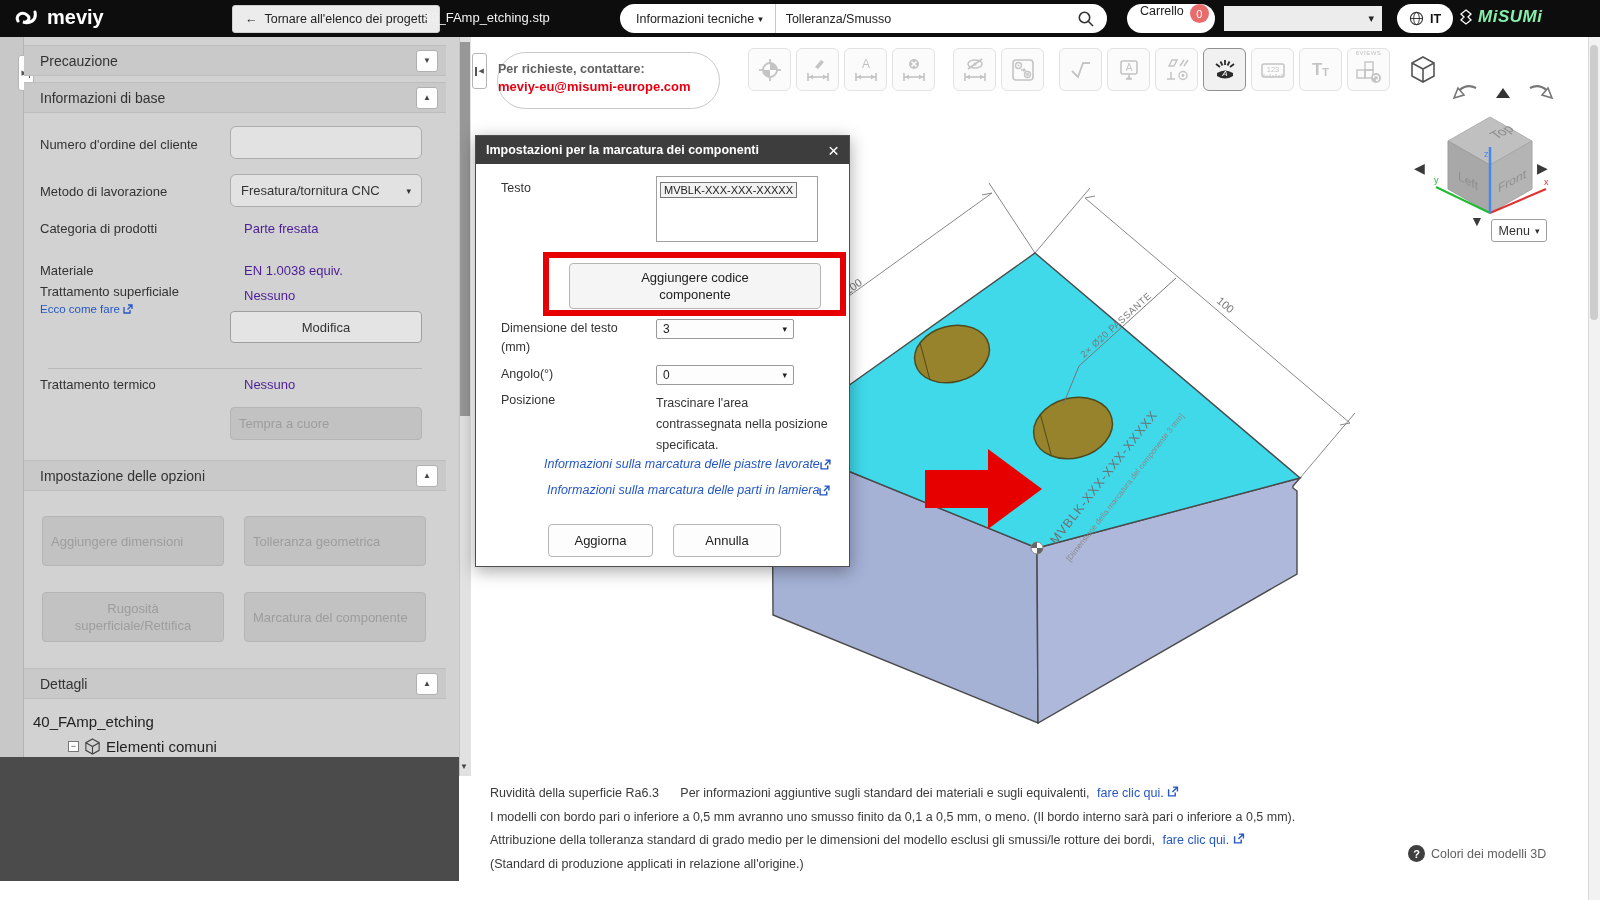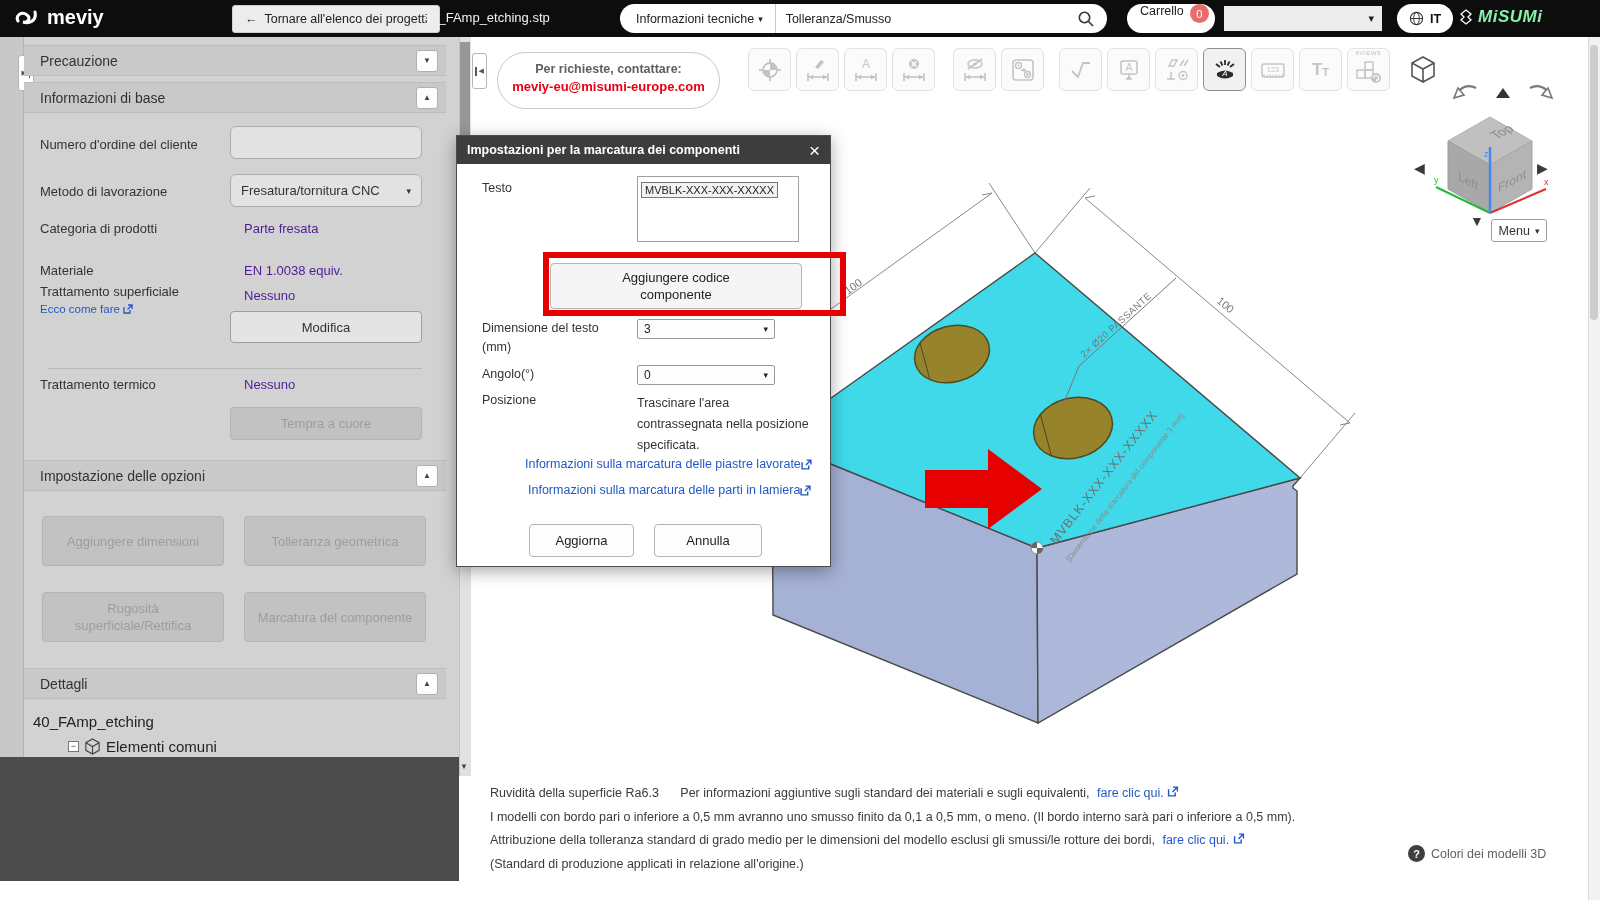--- a/index.html
+++ b/index.html
@@ -28,49 +28,49 @@
   .handle { background:#fff; border:1px solid #b5b5b5; border-radius:3px; display:flex; align-items:center; justify-content:center; gap:2px; }
   .sechead { left:24px; width:422px; height:31px; background:#c9c9c9; border-top:1px solid #bdbdbd; border-bottom:1px solid #bdbdbd; display:flex; align-items:center; padding:0 8px 0 16px; }
   .sechead .t { font-size:14px; color:#333; flex:1; }
   .collbtn { width:22px; height:22px; background:#fdfdfd; border:1px solid #b0b0b0; border-radius:3px; display:flex; align-items:center; justify-content:center; font-size:8px; color:#444; }
   .lbl { font-size:13px; color:#333;text-align:right; }
   .val { font-size:13px; color:#4c1d95; }
   .sideinput { background:#e2e2e2; border:1px solid #adadad; border-radius:6px; }
   .sidesel { background:#e2e2e2; border:1px solid #adadad; border-radius:6px; display:flex; align-items:center; padding:0 10px; font-size:13px; color:#333; }
   .sidesel .ch { margin-left:auto; font-size:9px; color:#333; }
   .gbtn { background:#e4e4e4; border:1px solid #9f9f9f; border-radius:4px; font-size:13px; color:#333; display:flex; align-items:center; justify-content:center; text-align:center; }
-  .dbtn { background:#c2c2c2; border:1px solid #b4b4b4; border-radius:4px; font-size:13px; color:#9d9d9d; display:flex; align-items:center; justify-content:center; text-align:center; line-height:17px; padding:2px 8px; }
+  .dbtn { background:#c2c2c2; border:1px solid #b4b4b4; border-radius:4px; font-size:13px; color:#9d9d9d; display:flex; align-items:center; text-align:center; line-height:17px; padding:2px 8px; }
   .bluelink { color:#2457c5; font-size:11.5px; text-decoration:none; display:inline-flex; align-items:center; gap:3px; }
   .divline { height:1px; background:#b9b9b9; }
   .scrollstrip { left:459px; top:37px; width:12px; height:739px; background:#e1e1e1; border-left:1px solid #c4c4c4; z-index:12; }
   .scrollthumb { left:460px; top:42px; width:10px; height:374px; background:#979797; z-index:13; }
   .sb-downarrow { left:460px; top:762px; font-size:8px; color:#444; z-index:13; }
 
   
   #sfooter { left:0; top:757px; width:459px; height:124px; background:#4b4b4b; z-index:14; }
 
   
-  .contactpill { left:497px; top:52px; width:223px; height:57px; background:#fff; border:1.5px solid #c9c9c9; border-radius:29px; text-align:center; padding-top:9px; z-index:5; }
+  .contactpill { left:497px; top:52px; width:223px; height:57px; background:#fff; border:1.5px solid #c9c9c9; border-radius:29px; text-align:left; padding-top:9px; z-index:5; }
   .contact1 { font-size:12.5px; font-weight:bold; color:#5f5f5f; }
   .contact2 { font-size:13px; font-weight:bold; color:#e60012; margin-top:3px; }
   .tbtn { width:43px; height:43px; background:#fbfbfb; border:1px solid #e2e2e2; border-radius:6px; display:flex; align-items:center; justify-content:center; position:relative; }
   .tbtn.active { background:#f1f1f1; border:1px solid #8f8f8f; }
   .tlbl { position:absolute; top:1px; left:0; right:0; text-align:center; font-size:6px; color:#c0c0c0; letter-spacing:.5px; }
   .menu-btn { left:1491px; top:219px; width:56px; height:23px; background:#fff; border:1px solid #9e9e9e; border-radius:3px; display:flex; align-items:center; justify-content:center; gap:5px; font-size:12.5px; color:#333; z-index:5; }
   .navtri { color:#3a3a3a; font-size:14px; z-index:5; }
 
   
-  #modal { left:456px; top:135px; width:375px; height:432px; background:#fff; border:1px solid #4e4e4e; box-shadow:0 4px 16px rgba(0,0,0,.35); z-index:50; }
+  #modal { left:475px; top:135px; width:375px; height:432px; background:#fff; border:1px solid #4e4e4e; box-shadow:0 4px 16px rgba(0,0,0,.35); z-index:50; }
   #modal .mtitle { height:28px; background:#3d3d3d; color:#fff; font-size:12.5px; font-weight:bold; display:flex; align-items:center; padding:0 10px; }
   #modal .mtitle .tx { flex:1; }
   #modal .mclose { color:#fff; font-size:19px; font-weight:normal; line-height:1; }
   .mlbl { font-size:12.5px; color:#333; }
   .msel { background:#fdfdfd; border:1px solid #999; border-radius:2px; display:flex; align-items:center; padding:0 6px; font-size:12px; color:#222; }
   .msel .ch { margin-left:auto; font-size:9px; color:#222; }
-  .mlink { color:#2457c5; font-size:12.5px; display:inline-flex; align-items:center; gap:0; }
+  .mlink { color:#2457c5; font-size:12.5px; display:inline-flex; align-items:center; gap:0;font-style:italic; }
   .mbtn { background:#fdfdfd; border:1px solid #b5b5b5; border-radius:4px; font-size:13px; color:#222; display:flex; align-items:center; justify-content:center; }
   .redrect { left:543px; top:252px; width:303px; height:64px; border:6px solid #e60000; z-index:60; }
 
   
   .notes { left:490px; top:782px; width:1060px; font-size:12.5px; color:#3a3a3a; line-height:23.5px; z-index:4; }
   .notes a { color:#2457c5; text-decoration:none; }
   .colors3d { left:1408px; top:845px; display:flex; align-items:center; gap:6px; color:#606060; font-size:12.5px; z-index:4; }
   .qcirc { width:17px; height:17px; border-radius:50%; background:#3f3f3f; color:#fff; font-size:11px; font-weight:bold; display:inline-flex; align-items:center; justify-content:center; }
 
   .rstrip { left:1588px; top:37px; width:12px; height:863px; background:#f2f2f2; border-left:1px solid #d8d8d8; z-index:30; }

